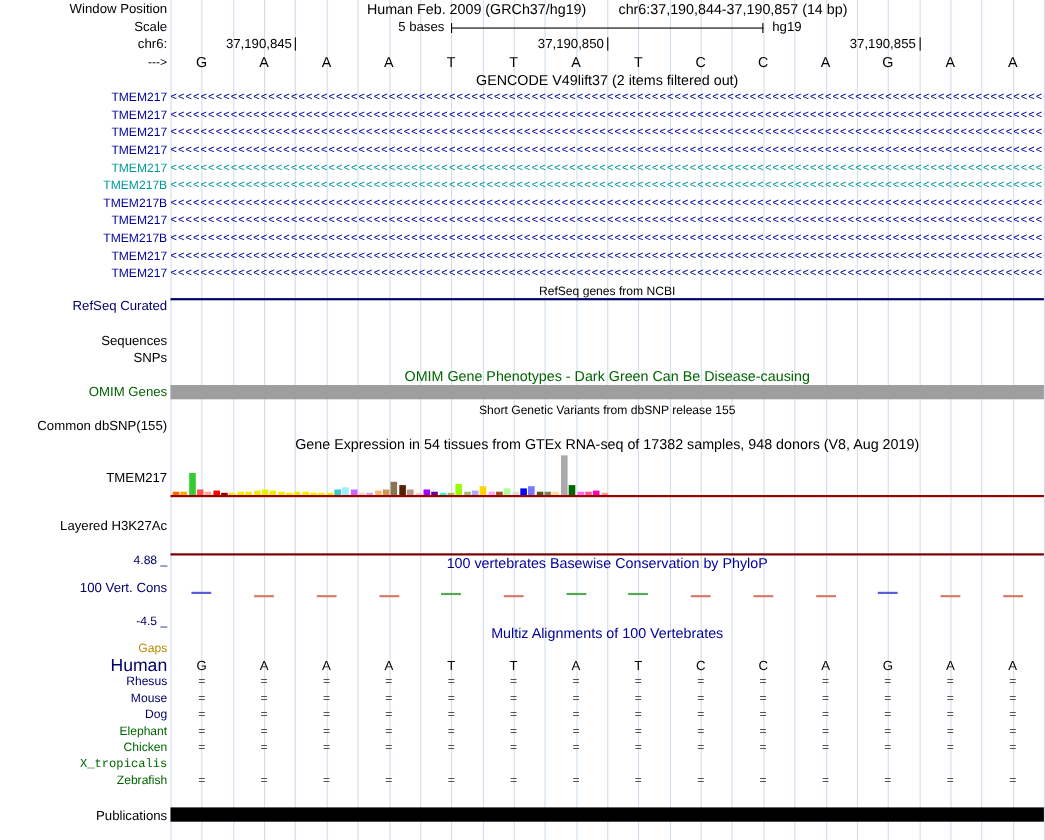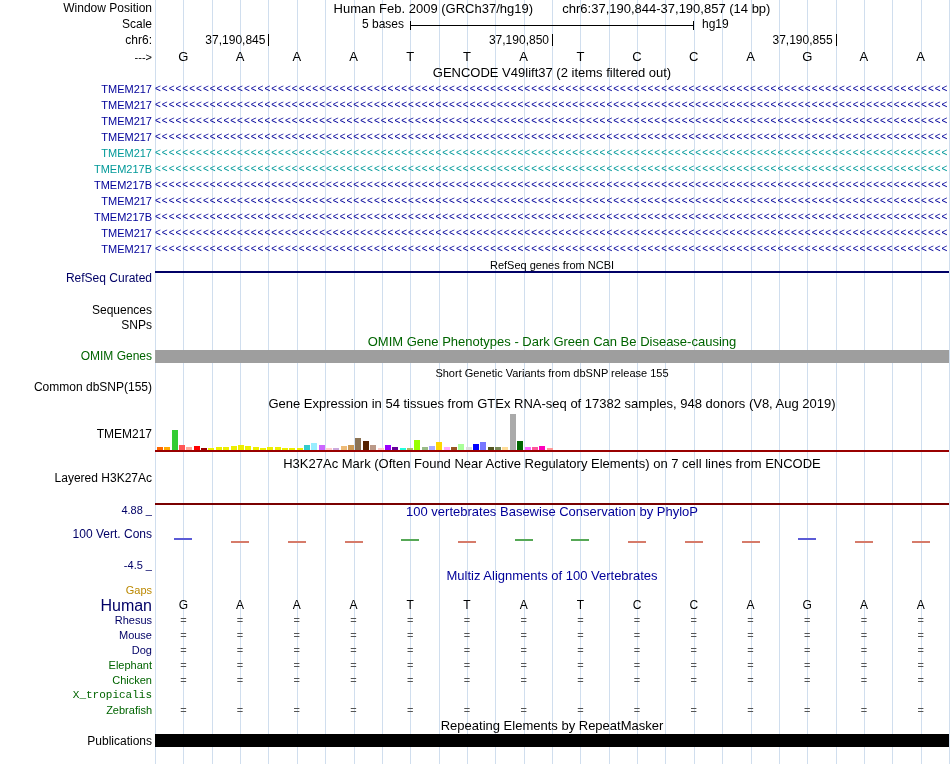--- a/index.html
+++ b/index.html
@@ -188,21 +188,20 @@
       <div style="position: absolute; white-space: nowrap; left: 347.45px; bottom: 0px; width: 6px; height: 3px; background: rgb(255, 221, 153);"></div>
       <div style="position: absolute; white-space: nowrap; left: 354.8px; bottom: 0px; width: 6px; height: 36px; background: rgb(170, 170, 170);"></div>
       <div style="position: absolute; white-space: nowrap; left: 362.15px; bottom: 0px; width: 6px; height: 9px; background: rgb(0, 102, 0);"></div>
       <div style="position: absolute; white-space: nowrap; left: 369.5px; bottom: 0px; width: 6px; height: 3px; background: rgb(255, 102, 255);"></div>
       <div style="position: absolute; white-space: nowrap; left: 376.85px; bottom: 0px; width: 6px; height: 3px; background: rgb(255, 85, 153);"></div>
       <div style="position: absolute; white-space: nowrap; left: 384.2px; bottom: 0px; width: 6px; height: 4px; background: rgb(255, 0, 187);"></div>
       <div style="position: absolute; white-space: nowrap; left: 391.55px; bottom: 0px; width: 6px; height: 2px; background: rgb(255, 153, 153);"></div>
     </div>
   <div class="abs" style="top:450px;left:155px;width:794px;height:2px;background:#990000"></div>
 
-  <div class="title" style="top:457px">H3K27Ac Mark (Often Found Near Active Regulatory Elements) on 7 cell lines from ENCODE</div>
   <div class="lbl" style="top:472px">Layered H3K27Ac</div>
   <div class="abs" style="top:503px;left:155px;width:794px;height:2px;background:#7a0000"></div>
 
   <div class="lbl sm navy" style="top:504px">4.88 _</div>
   <div class="title blue" style="top:505px">100 vertebrates Basewise Conservation by PhyloP</div>
   <div class="lbl navy" style="top:528px">100 Vert. Cons</div>
   <div class="lbl sm navy" style="top:559px">-4.5 _</div>
   <div id="phylop-dashes">
       <div style="position: absolute; white-space: nowrap; left: 174.357px; top: 538px; width: 18px; height: 2px; background: rgb(91, 91, 214);"></div>
       <div style="position: absolute; white-space: nowrap; left: 231.071px; top: 541px; width: 18px; height: 2px; background: rgb(214, 123, 106);"></div>
@@ -324,17 +323,16 @@
       <div style="position: absolute; white-space: nowrap; left: 495.286px; top: 704px; width: 56.7143px; text-align: center; font-size: 11px; line-height: 13px; color: rgb(85, 85, 85);">=</div>
       <div style="position: absolute; white-space: nowrap; left: 552px; top: 704px; width: 56.7143px; text-align: center; font-size: 11px; line-height: 13px; color: rgb(85, 85, 85);">=</div>
       <div style="position: absolute; white-space: nowrap; left: 608.714px; top: 704px; width: 56.7143px; text-align: center; font-size: 11px; line-height: 13px; color: rgb(85, 85, 85);">=</div>
       <div style="position: absolute; white-space: nowrap; left: 665.429px; top: 704px; width: 56.7143px; text-align: center; font-size: 11px; line-height: 13px; color: rgb(85, 85, 85);">=</div>
       <div style="position: absolute; white-space: nowrap; left: 722.143px; top: 704px; width: 56.7143px; text-align: center; font-size: 11px; line-height: 13px; color: rgb(85, 85, 85);">=</div>
       <div style="position: absolute; white-space: nowrap; left: 778.857px; top: 704px; width: 56.7143px; text-align: center; font-size: 11px; line-height: 13px; color: rgb(85, 85, 85);">=</div>
       <div style="position: absolute; white-space: nowrap; left: 835.571px; top: 704px; width: 56.7143px; text-align: center; font-size: 11px; line-height: 13px; color: rgb(85, 85, 85);">=</div>
       <div style="position: absolute; white-space: nowrap; left: 892.286px; top: 704px; width: 56.7143px; text-align: center; font-size: 11px; line-height: 13px; color: rgb(85, 85, 85);">=</div>
     </div>
 
-  <div class="title" style="top:719px">Repeating Elements by RepeatMasker</div>
   <div class="lbl" style="top:735px">Publications</div>
   <div class="abs" style="top:734px;left:155px;width:794px;height:13px;background:#000"></div>
 
 </div>
 
 </body></html>

